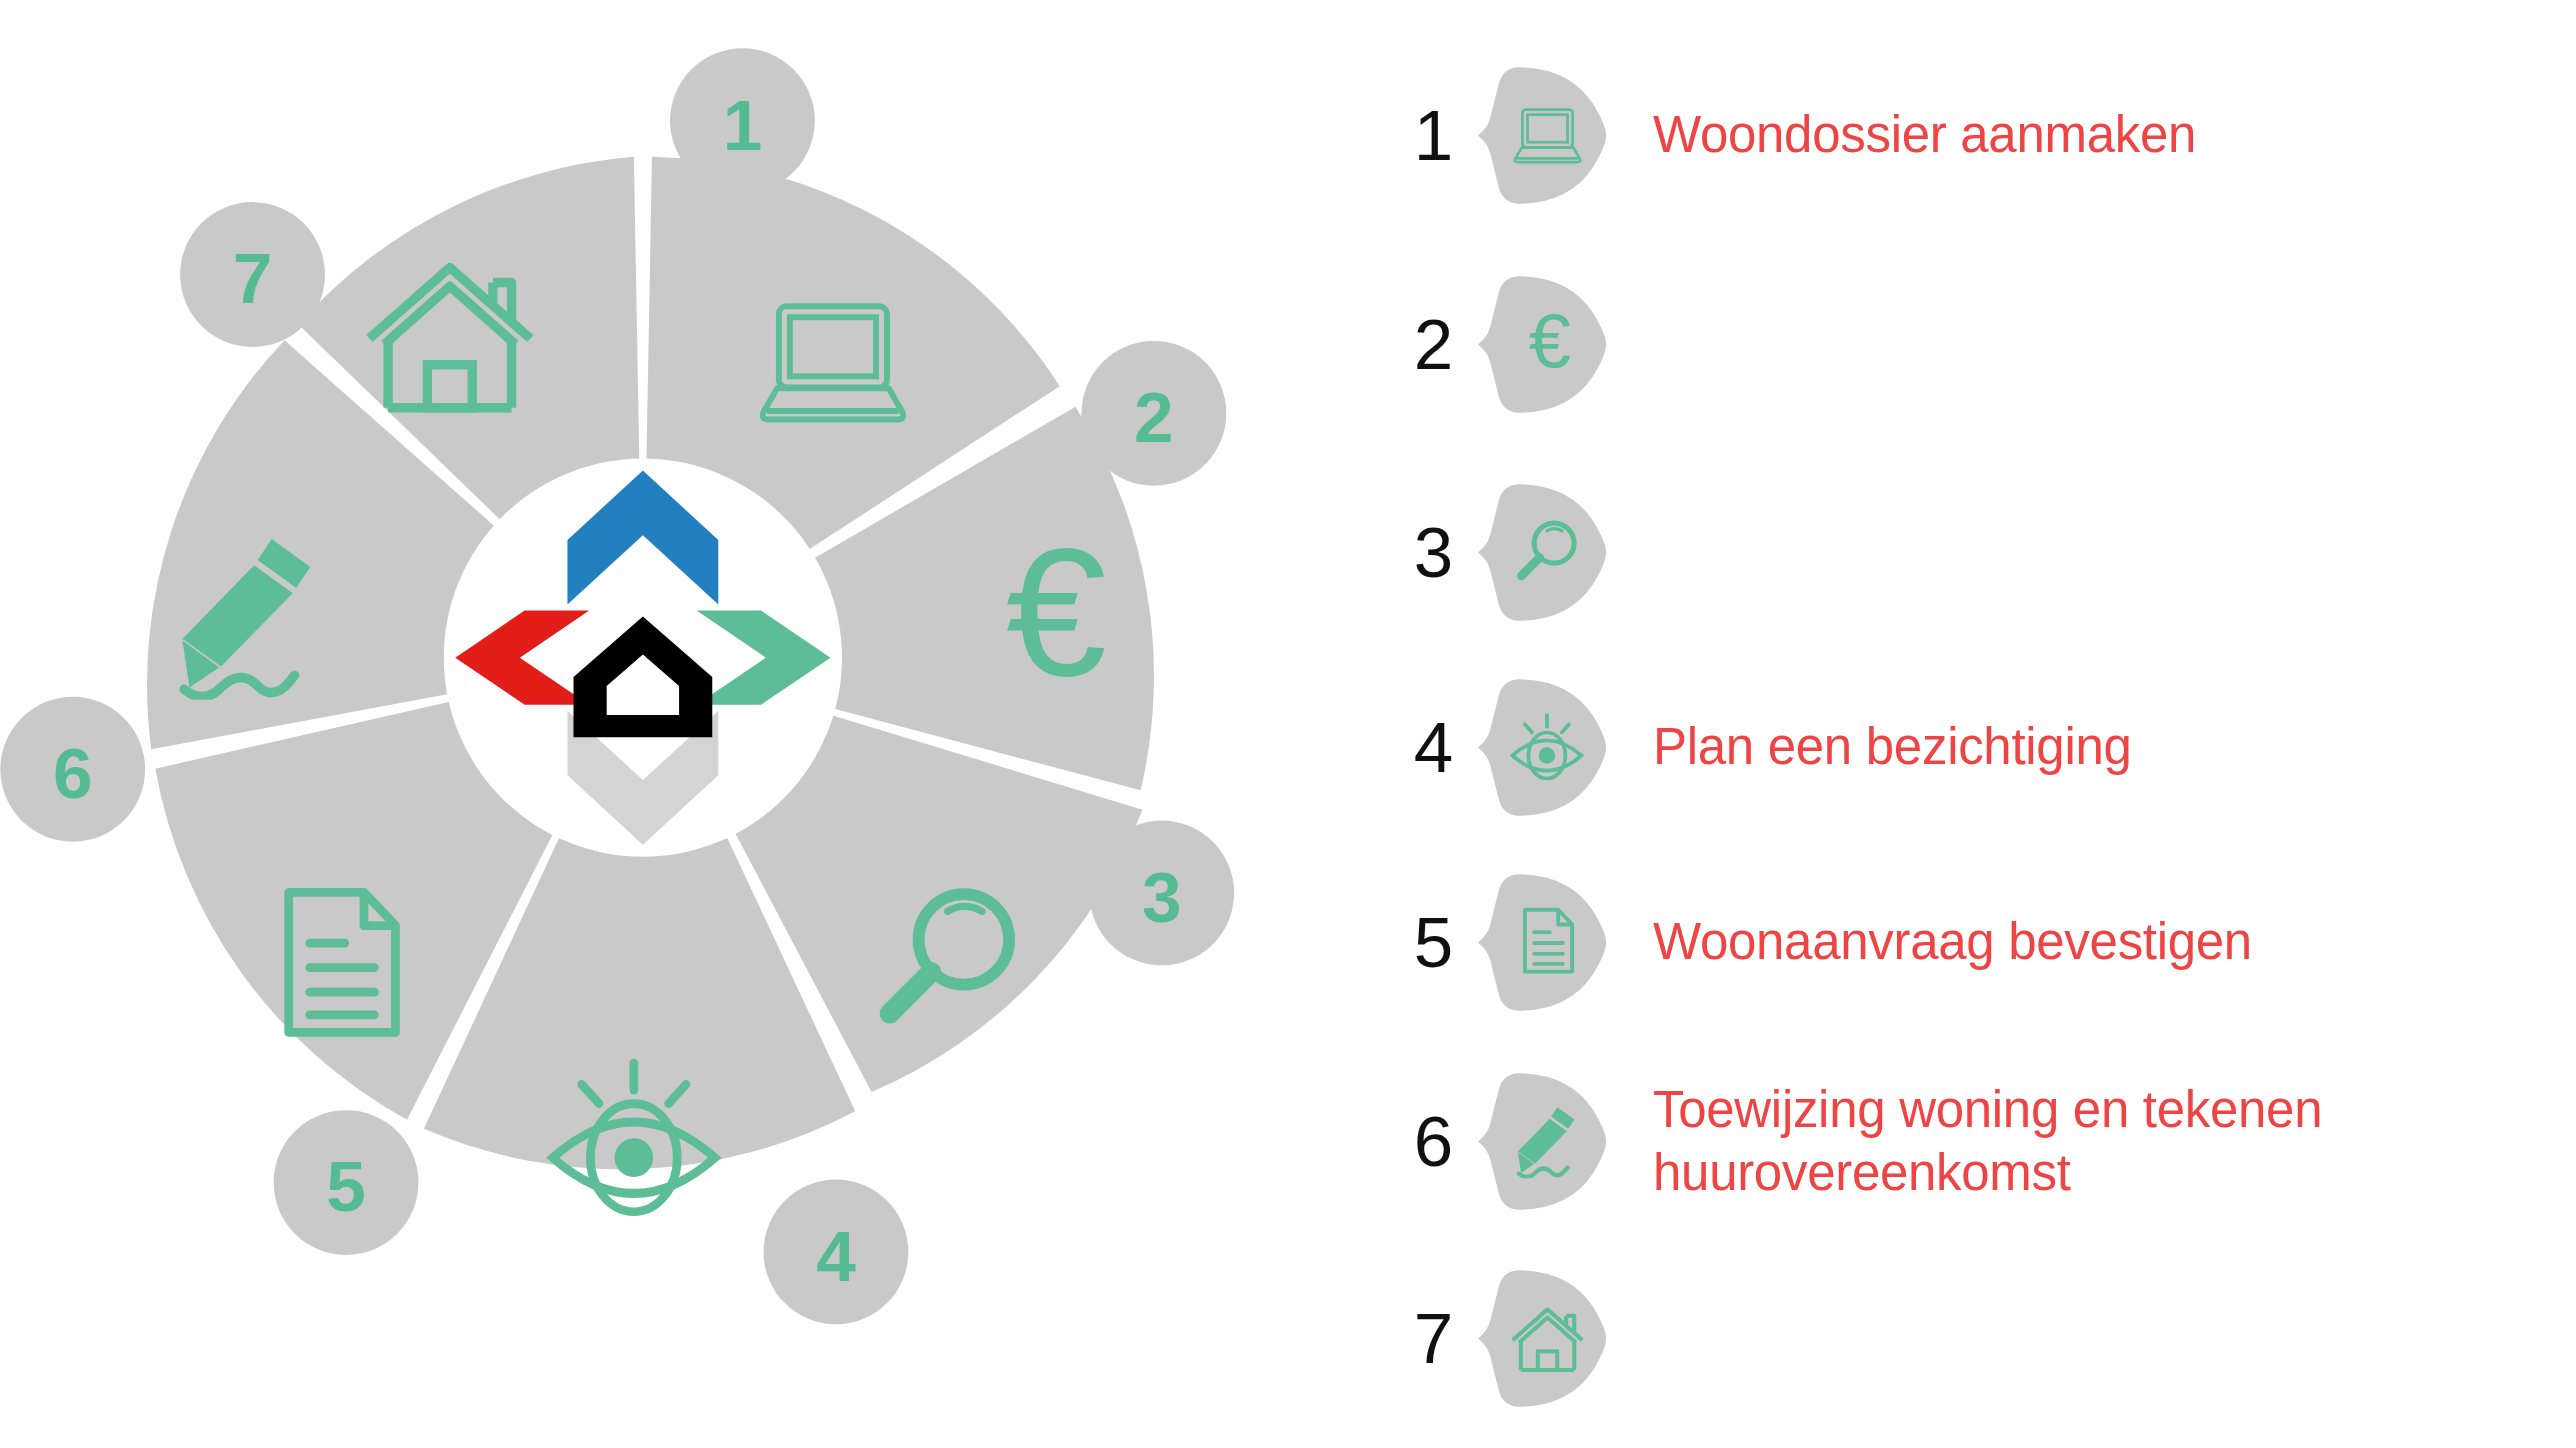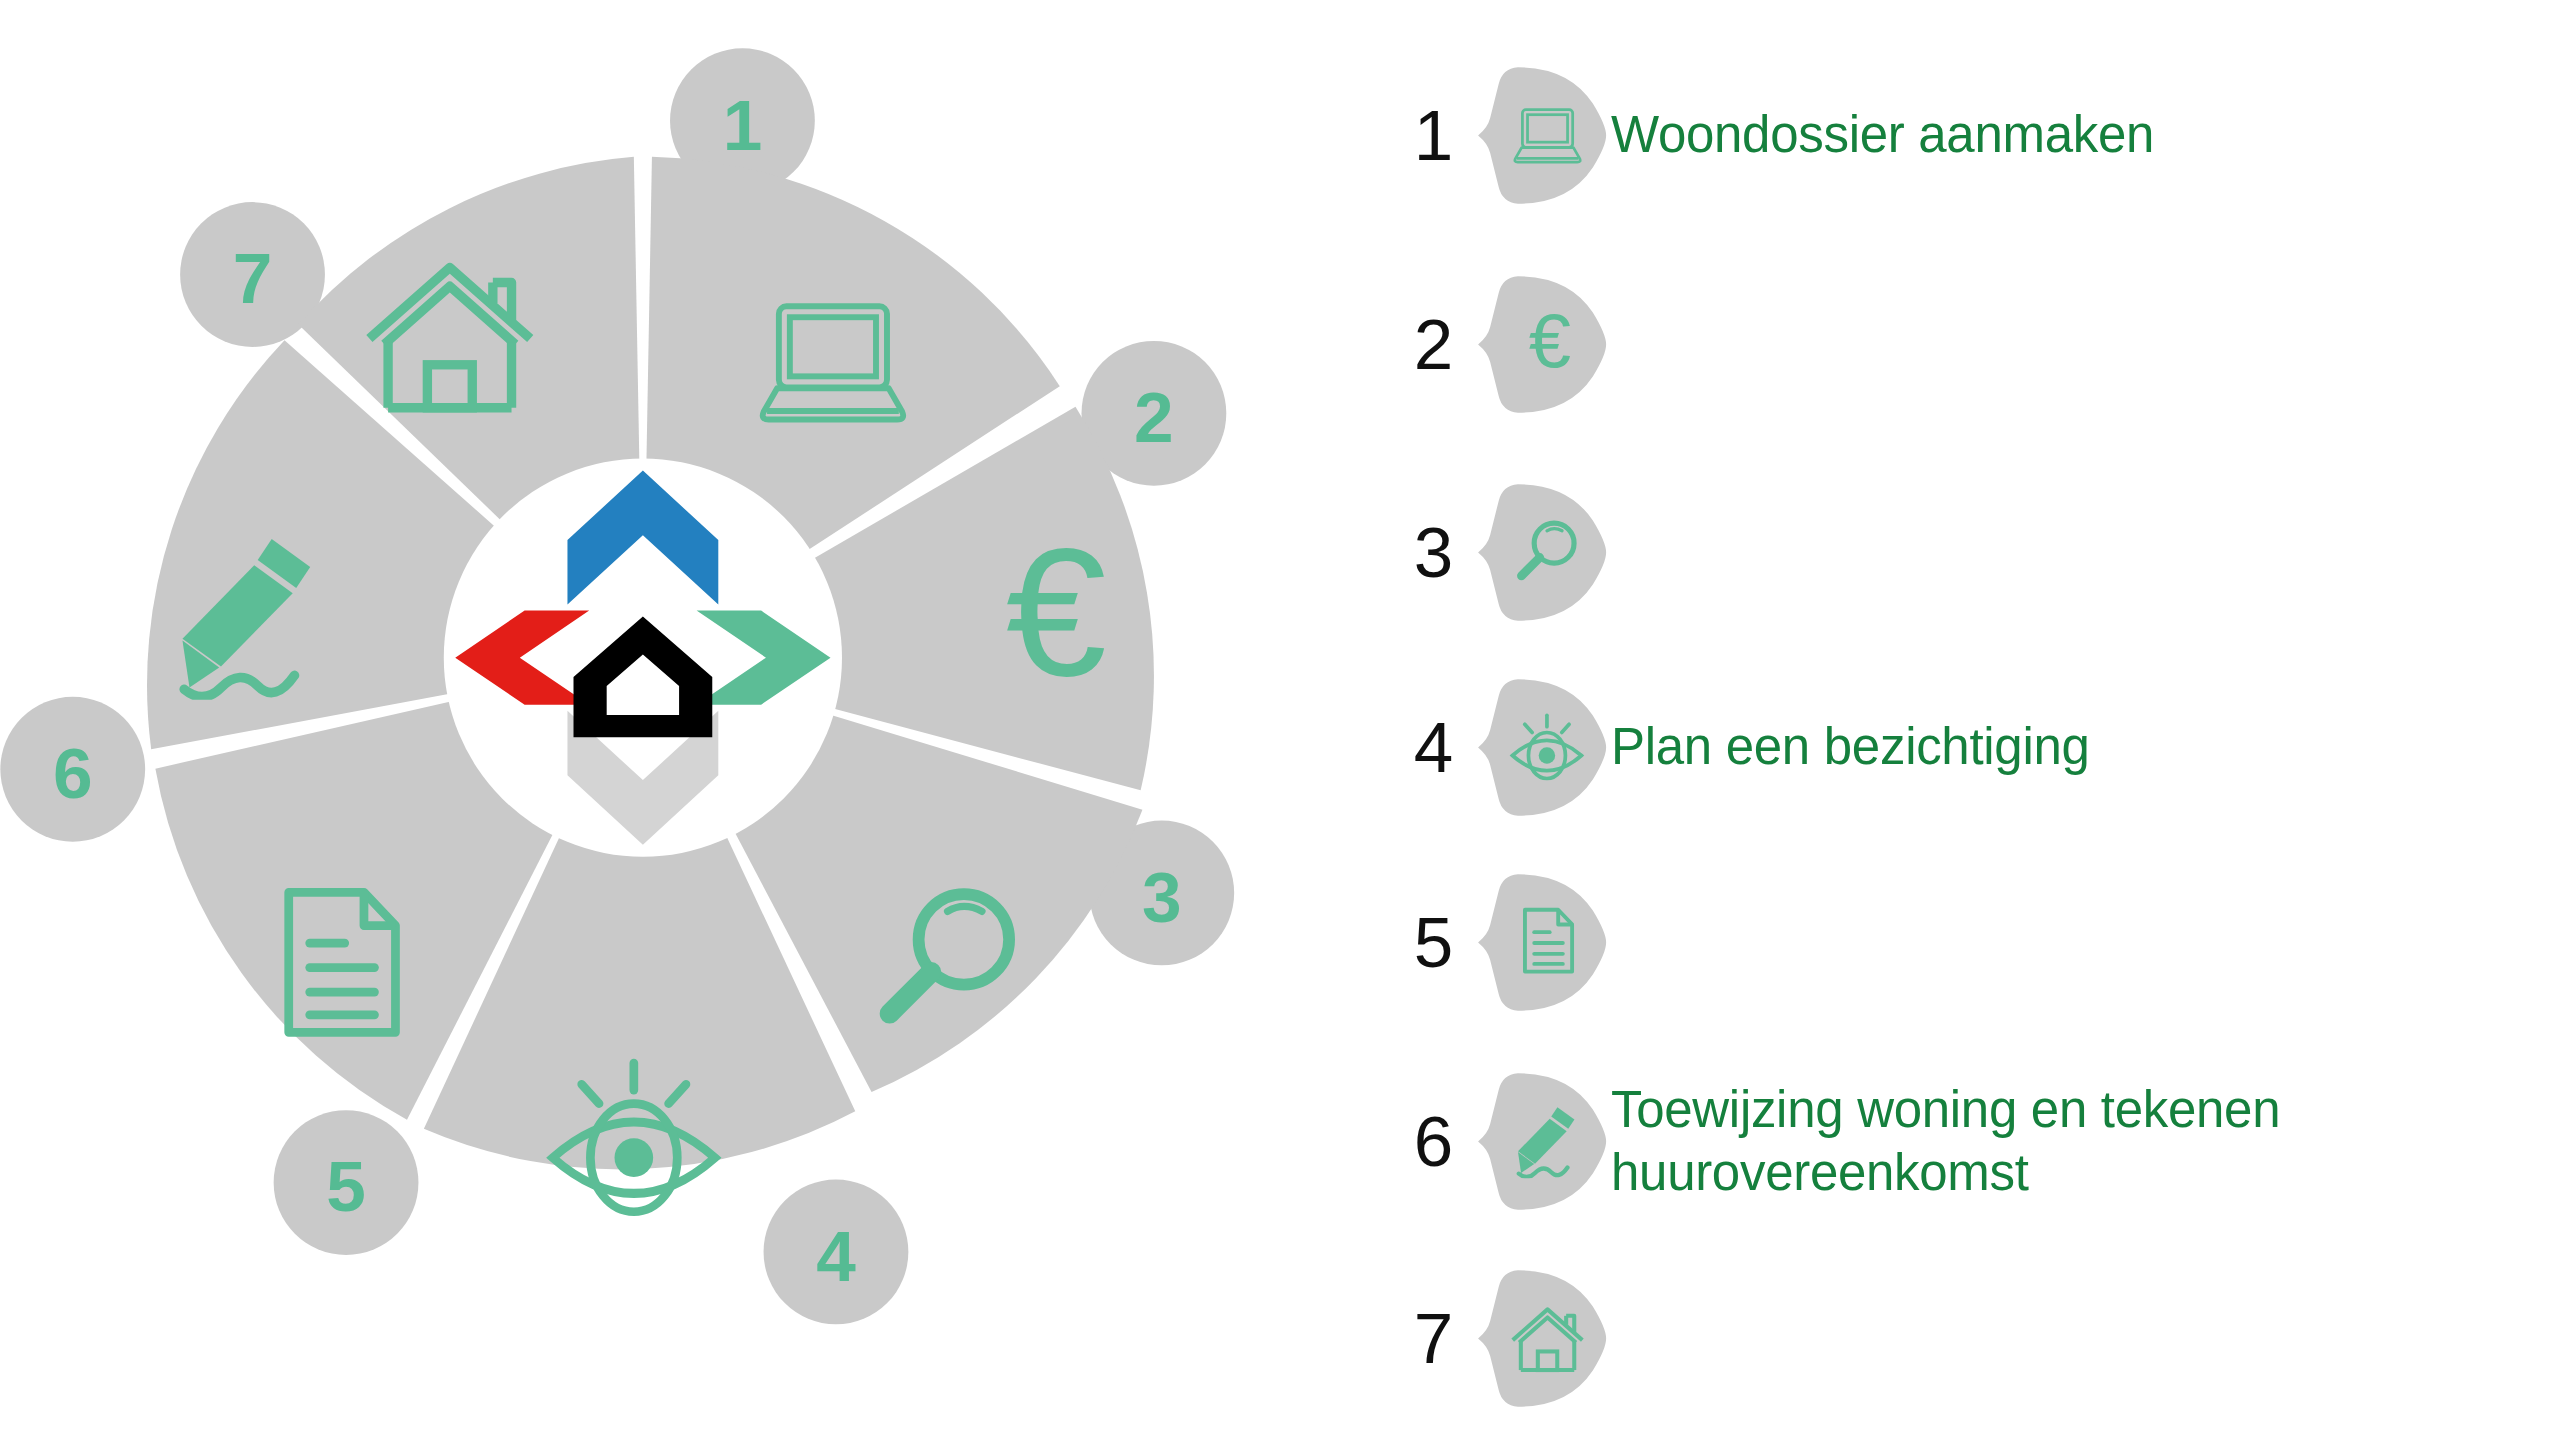--- a/index.html
+++ b/index.html
@@ -27,21 +27,22 @@
     font-size:71px;line-height:1;color:#101010;
     font-weight:400;letter-spacing:-1.2px;
     font-family:"Liberation Sans","DejaVu Sans",sans-serif;
     flex:0 0 78px;
   }
   .legend-badge{
     flex:0 0 139px;width:139px;height:151px;position:relative;
   }
   .legend-badge svg{display:block;width:139px;height:151px;}
   .legend-label{
-    font-size:51px;line-height:1.22;color:#15803d;
+    margin-left:42px;
+    font-size:51px;line-height:1.22;color:#ef4444;
     font-weight:400;letter-spacing:-0.3px;
     white-space:pre-line;
     font-family:"Liberation Sans","DejaVu Sans",sans-serif;
   }
 </style>
 </head>
 <body>
 
 <div id="root">
 
@@ -244,20 +245,21 @@
     <div class="legend-row" style="top:864px;">
       <div class="legend-num">5</div>
       <div class="legend-badge">
         <svg viewBox="0 0 230 250" xmlns="http://www.w3.org/2000/svg">
           <path d="M10 125 Q26 112 30 96 L44 40 Q50 14 76 12 Q160 12 200 72 Q222 108 222 125 Q222 142 200 178 Q160 238 76 238 Q50 236 44 210 L30 154 Q26 138 10 125 Z" fill="#c9c9c9"></path>
           <g color="#5cbd96">
               <use href="#ic-document" x="62" y="58" width="128" height="128"></use>
             </g>
         </svg>
       </div>
+      <div class="legend-label">Woonaanvraag bevestigen</div>
     </div>
 
     <div class="legend-row" style="top:1063px;">
       <div class="legend-num">6</div>
       <div class="legend-badge">
         <svg viewBox="0 0 230 250" xmlns="http://www.w3.org/2000/svg">
           <path d="M10 125 Q26 112 30 96 L44 40 Q50 14 76 12 Q160 12 200 72 Q222 108 222 125 Q222 142 200 178 Q160 238 76 238 Q50 236 44 210 L30 154 Q26 138 10 125 Z" fill="#c9c9c9"></path>
           <g color="#5cbd96">
               <use href="#ic-pencil" x="62" y="58" width="128" height="128"></use>
             </g>

